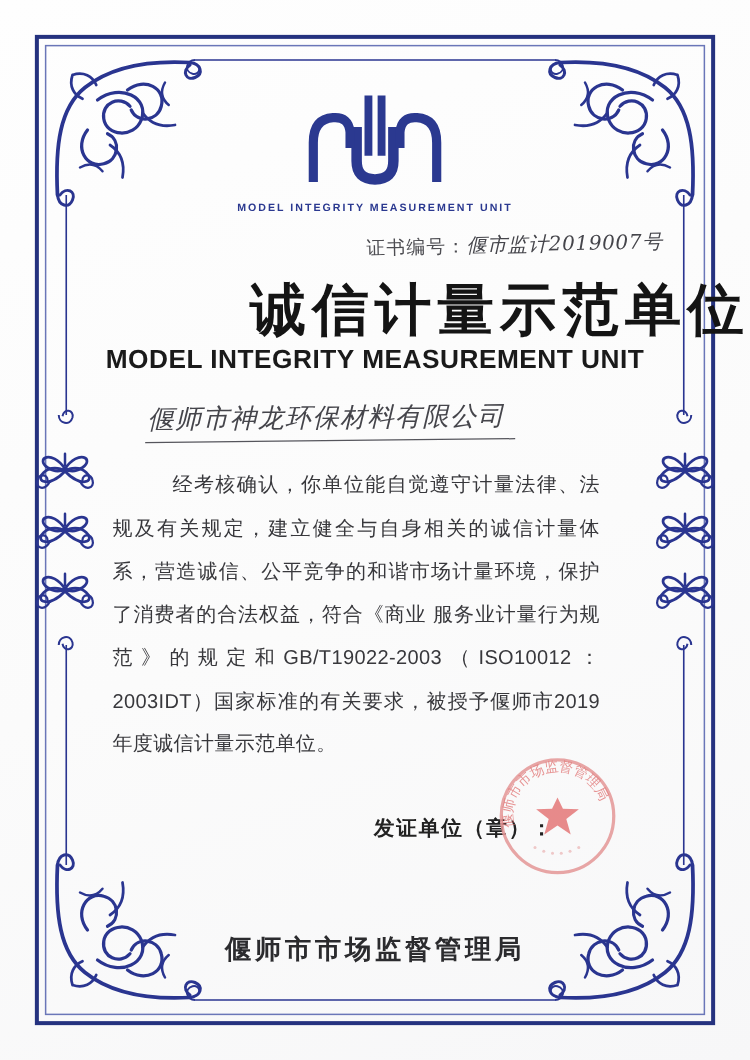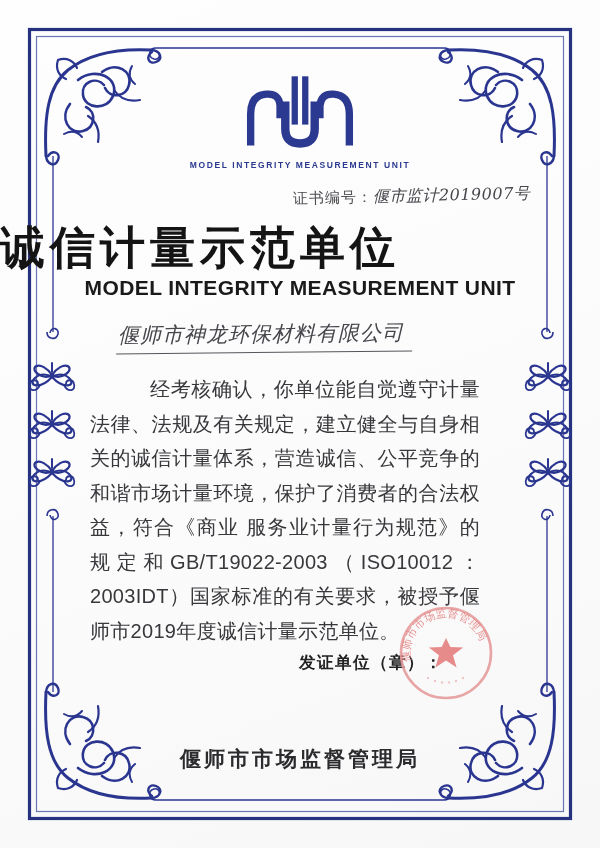--- a/index.html
+++ b/index.html
@@ -26,21 +26,21 @@
   .cert-no{
     position:absolute;top:186px;right:70px;
     font-size:15px;color:#4d4d52;letter-spacing:1px;
     transform:rotate(-1.2deg);
     font-family:"DejaVu Serif","Liberation Serif",serif;
   }
   .cert-no .hand{font-size:16px;letter-spacing:0.5px;font-style:italic;color:#45454b;}
 
   
   .title-zh{
-    position:absolute;left:0;top:218px;width:600px;text-align:left;
+    position:absolute;left:0;top:218px;width:600px;text-align:right;
     font-family:"DejaVu Serif","Liberation Serif",serif;
     font-size:45px;font-weight:bold;color:#141414;letter-spacing:5px;
   }
   .title-en{
     position:absolute;left:0;top:276px;width:600px;text-align:center;
     font-size:21px;font-weight:bold;color:#1a1a1a;letter-spacing:0.4px;
     font-family:"Liberation Sans","DejaVu Sans",sans-serif;
   }
 
   
@@ -48,21 +48,21 @@
     position:absolute;left:116px;top:320px;min-width:238px;
     font-size:21px;color:#45454b;letter-spacing:1px;
     font-style:italic;transform:rotate(-0.6deg);
     border-bottom:1.5px solid #55555c;padding:0 8px 4px 2px;
     font-family:"DejaVu Serif","Liberation Serif",serif;
   }
 
   
   .body-text{
     position:absolute;left:90px;top:372px;width:390px;
-    font-size:20px;line-height:34.5px;color:#38383c;
+    font-size:16px;line-height:34.5px;color:#38383c;
     text-align:justify;text-indent:3em;letter-spacing:0.3px;
     font-family:"Liberation Sans","DejaVu Sans",sans-serif;
   }
 
   
   .issue-label{
     position:absolute;left:299px;top:652px;
     font-size:16.5px;font-weight:600;color:#222;letter-spacing:1.5px;font-family:Liberation Mono, monospace;
   }
   .seal{position:absolute;left:398px;top:605px;width:96px;height:96px;opacity:0.88;}

